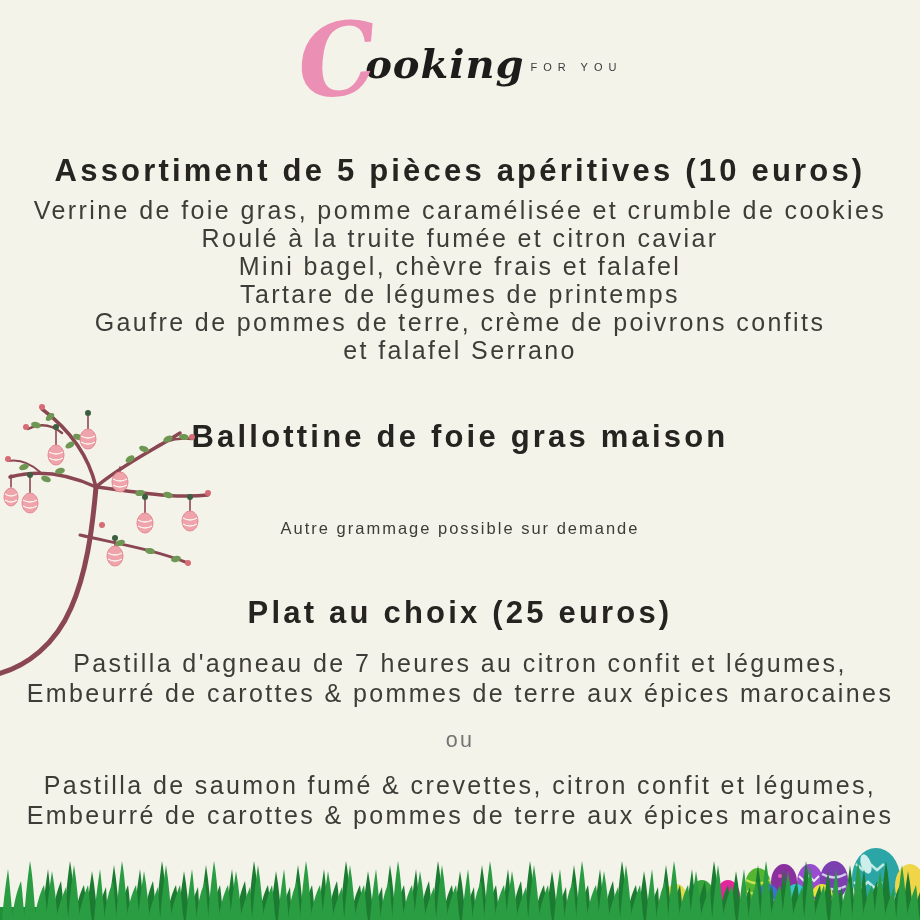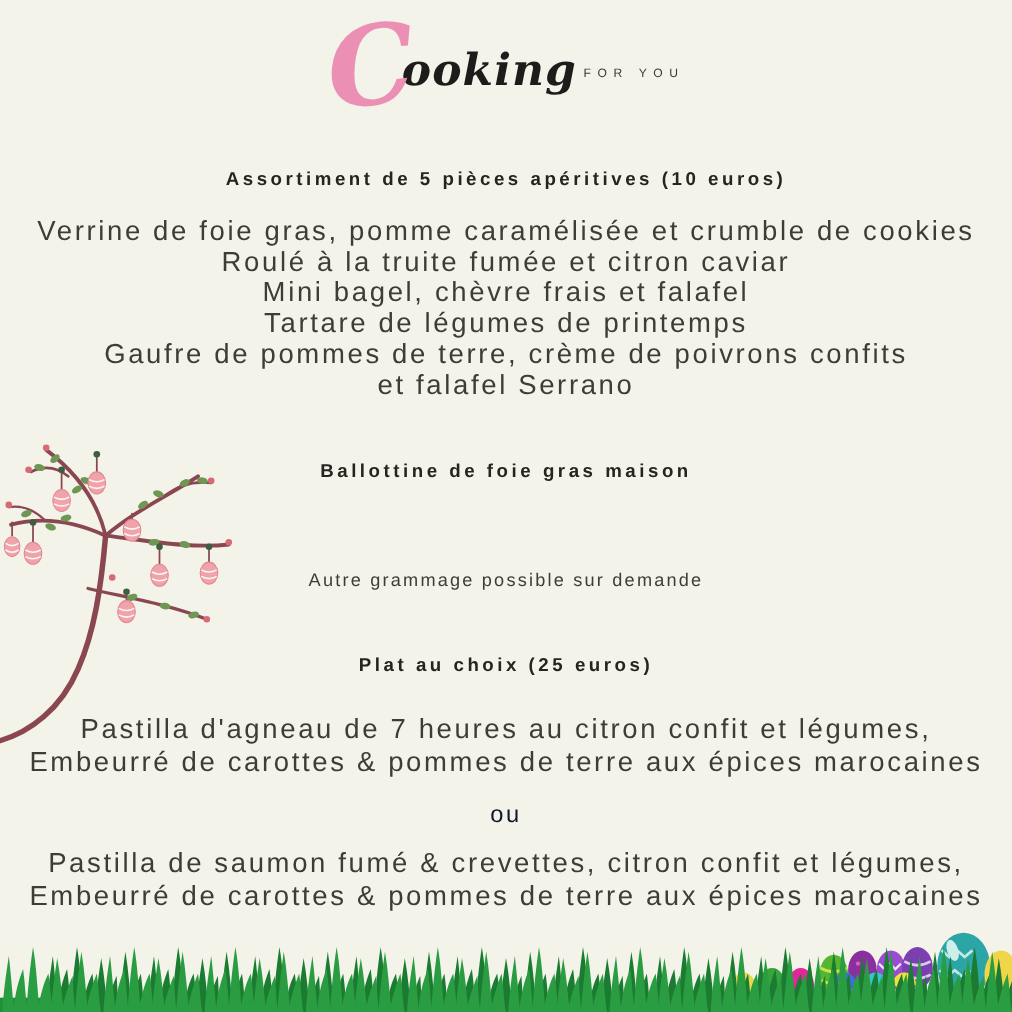--- a/index.html
+++ b/index.html
@@ -24,26 +24,26 @@
   .logo-word{
     font-family:"DejaVu Serif",serif;font-style:italic;font-weight:bold;
     font-size:40px;color:#1d1c1a;letter-spacing:1px;line-height:1;
   }
   .logo-tagline{
     font-size:11px;letter-spacing:6px;color:#3a3a3a;margin-top:6px;padding-left:6px;
   }
   
   .center-text{position:absolute;left:0;width:100%;text-align:center;}
   .heading{
-    font-weight:bold;font-size:17px;letter-spacing:3.2px;color:#262420;
+    font-weight:bold;font-size:31px;letter-spacing:3.2px;color:#262420;
   }
   .body-lines{font-size:25px;letter-spacing:2.4px;color:#3d3c37;line-height:28px;}
   .body-lines.wide{line-height:30px;}
   .note-line{font-size:16.5px;letter-spacing:2px;color:#3d3c37;}
-  .ou{font-size:21.5px;letter-spacing:2.4px;color:#0f172a;}
+  .ou{font-size:21.5px;letter-spacing:2.4px;color:#737373;}
   
   .tree{position:absolute;left:0;top:375px;width:240px;height:320px;}
   .eggs{position:absolute;left:638px;top:838px;width:282px;height:82px;}
   .grass{position:absolute;left:0;top:855px;width:920px;height:65px;}
   svg{display:block;}
 </style>
 </head>
 <body>
 
 <div class="page">

